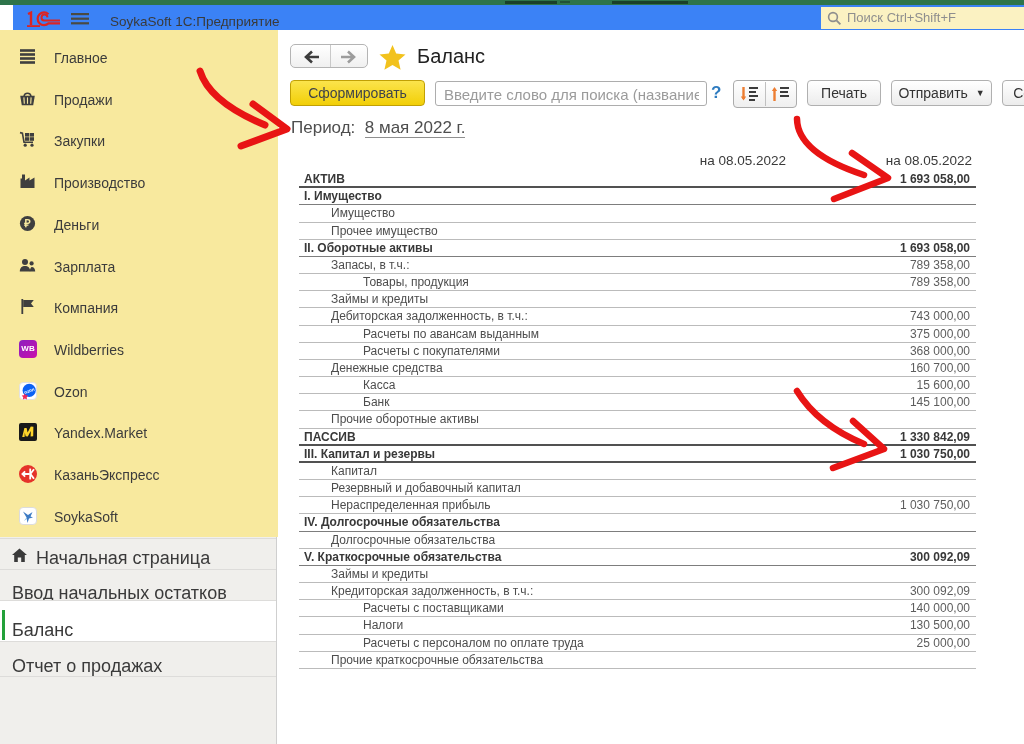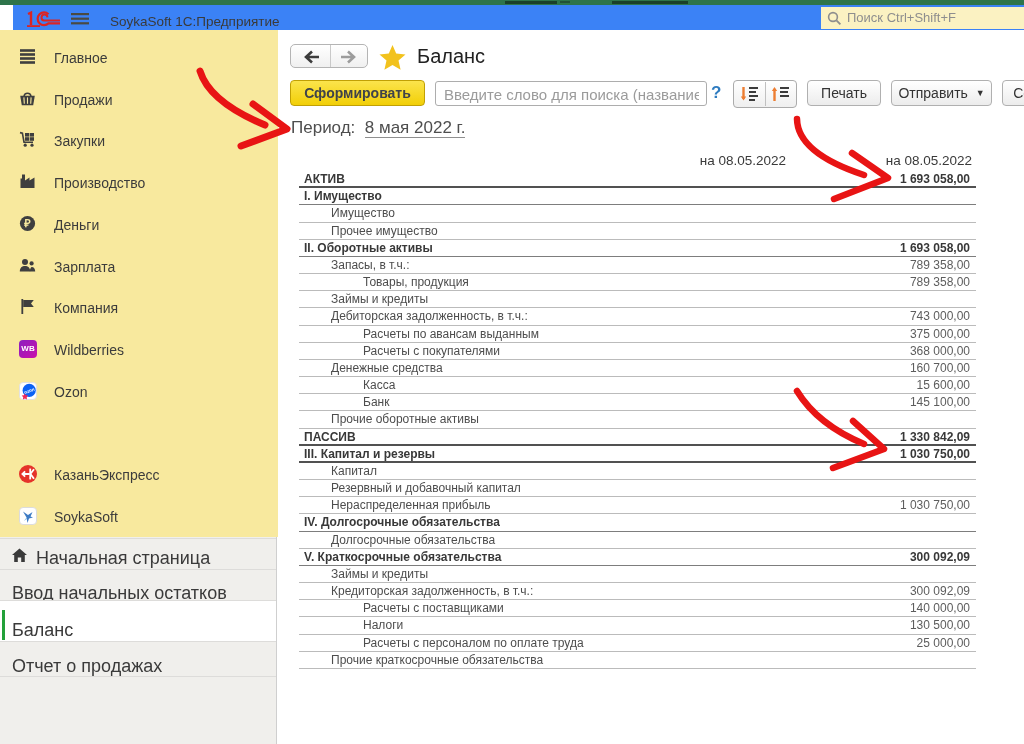--- a/index.html
+++ b/index.html
@@ -29,21 +29,21 @@
   #navg{left:12px;top:14px;width:78px;height:24px;box-sizing:border-box;background:linear-gradient(#fff,#f0f0f0);
         border:1px solid #b4b4b4;border-radius:5px;}
   #navdiv{left:38.5px;top:0;width:1px;height:22px;background:#c9c9c9;position:absolute;}
   #title{left:139px;top:15px;font-size:20px;color:#222;}
   
   .btn{position:absolute;height:24px;background:linear-gradient(#fff,#ececec);
        border:1px solid #b0b0b0;border-radius:4px;font-size:14px;color:#333;
        display:flex;align-items:center;justify-content:center;}
   #bform{left:12px;top:50px;width:133px;height:24px;background:linear-gradient(#fbe44c,#f2cf07);
          border:1px solid #c1a004;border-radius:4px;display:flex;align-items:center;
-         justify-content:center;font-size:14px;font-weight:bold;color:#3f434a;}
+         justify-content:center;font-size:14px;font-weight:normal;color:#3f434a;}
   #binput{left:157px;top:51px;width:270px;height:23px;border:1px solid #adadad;border-radius:3px;
           background:#fff;}
   #binput span{position:absolute;left:8px;top:4px;font-size:15px;color:#9b9b9b;white-space:nowrap;overflow:hidden;max-width:255px;}
   #qmark{left:433px;top:53px;font-size:17px;font-weight:bold;color:#2f7cc0;}
   #sortg{left:455px;top:50px;width:62px;height:26px;border:1px solid #ababab;border-radius:4px;
          background:linear-gradient(#fff,#efefef);}
   #sortdiv{position:absolute;left:30.5px;top:1px;width:1px;height:24px;background:#c0c0c0;}
   #bprint{left:529px;top:50px;width:72px;}
   #bsend{left:613px;top:50px;width:99px;}
   #bsave{left:724px;top:50px;width:90px;}
@@ -174,20 +174,26 @@
       <span class="txt">Wildberries</span>
     </div>
     <div class="mi" style="top: 340.6px;">
       <div class="appic" style="background:#fff;border:0.5px solid #e2e2e2;box-sizing:border-box;"><svg width="17" height="17" viewBox="0 0 17 17">
           <circle cx="9.2" cy="7.4" r="6.6" fill="#0b62f5"></circle>
           <text x="9.2" y="9.4" font-size="4.6" fill="#fff" text-anchor="middle" transform="rotate(-20 9.2 7.6)" font-family="Liberation Sans" font-weight="bold">ozon</text>
           <path d="M4.6,10.4 L5.9,12.3 L8.1,12.6 L6.7,14.2 L7,16.4 L4.9,15.4 L2.9,16.4 L3.2,14.2 L1.7,12.6 L3.9,12.3 Z" fill="#f0285a"></path>
         </svg></div>
       <span class="txt">Ozon</span>
     </div>
+    <div class="mi" style="top: 382.3px;">
+      <div class="appic" style="background:#191919;border-radius:2px;"><svg width="18" height="18" viewBox="0 0 18 18">
+          <path d="M3.2,14 L5.4,5 L7.6,5 L8.6,9.6 L11.8,3.4 L14.4,3.8 L14.2,13.2 L11.6,13.6 L11.8,8 L8.8,13.6 L6.6,13.2 L5.8,9.4 L5.6,14 Z" fill="#fed42b"></path>
+        </svg></div>
+      <span class="txt">Yandex.Market</span>
+    </div>
     <div class="mi" style="top: 424px;">
       <div class="appic" style="border-radius:50%;background:#e5332a;"><svg width="18" height="18" viewBox="0 0 18 18">
           <g stroke="#fff" stroke-width="1.8" fill="none">
             <line x1="11.2" y1="3.6" x2="11.2" y2="14.4"></line>
             <path d="M15,4.2 L11.3,8.9 L15,13.8"></path>
             <path d="M10.6,9 L3.6,9 M6.1,6.4 L3.4,9 L6.1,11.6"></path>
           </g>
         </svg></div>
       <span class="txt">КазаньЭкспресс</span>
     </div>

